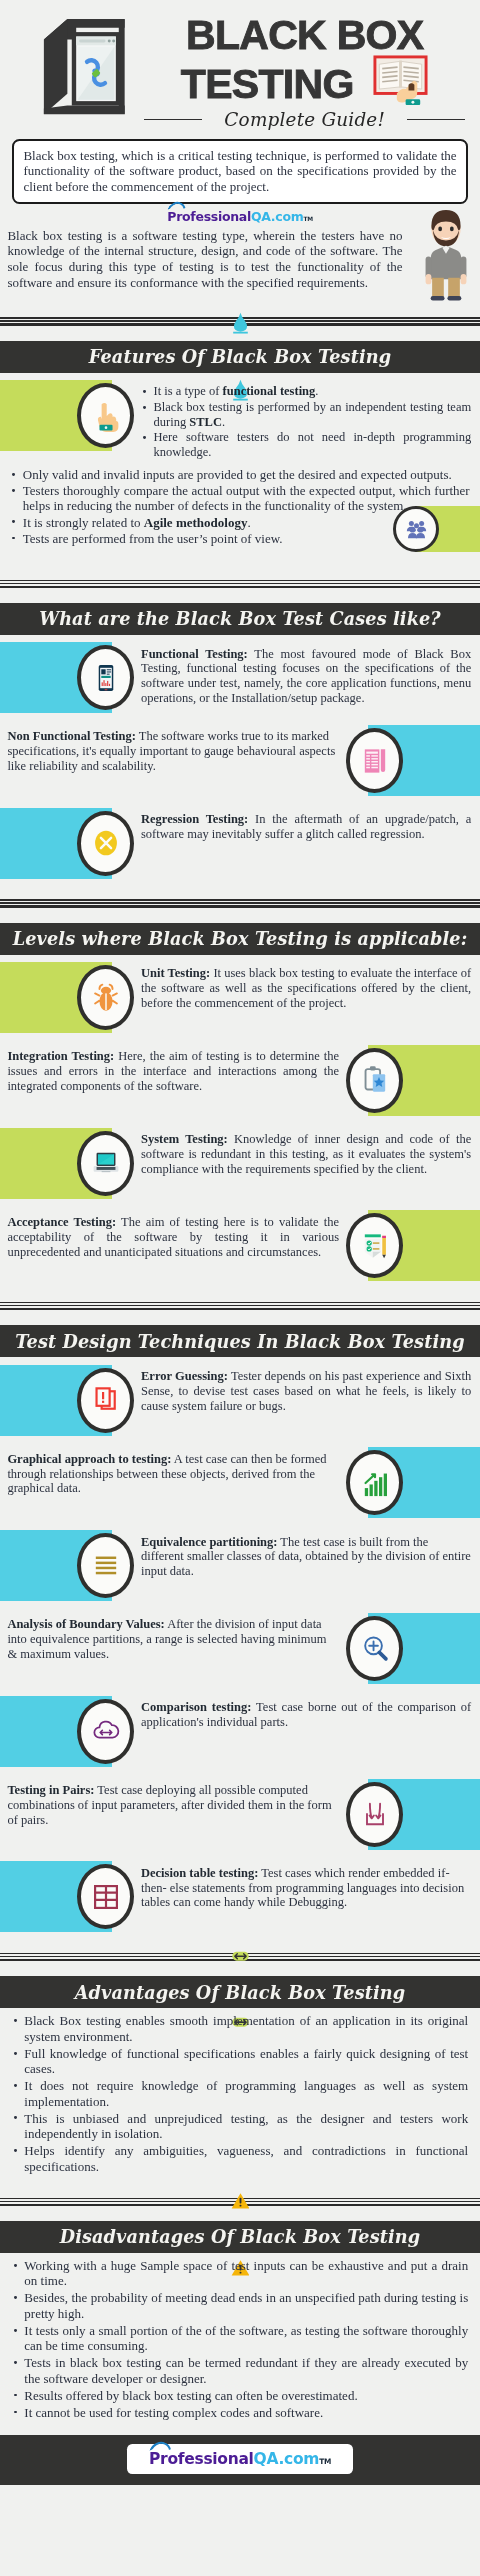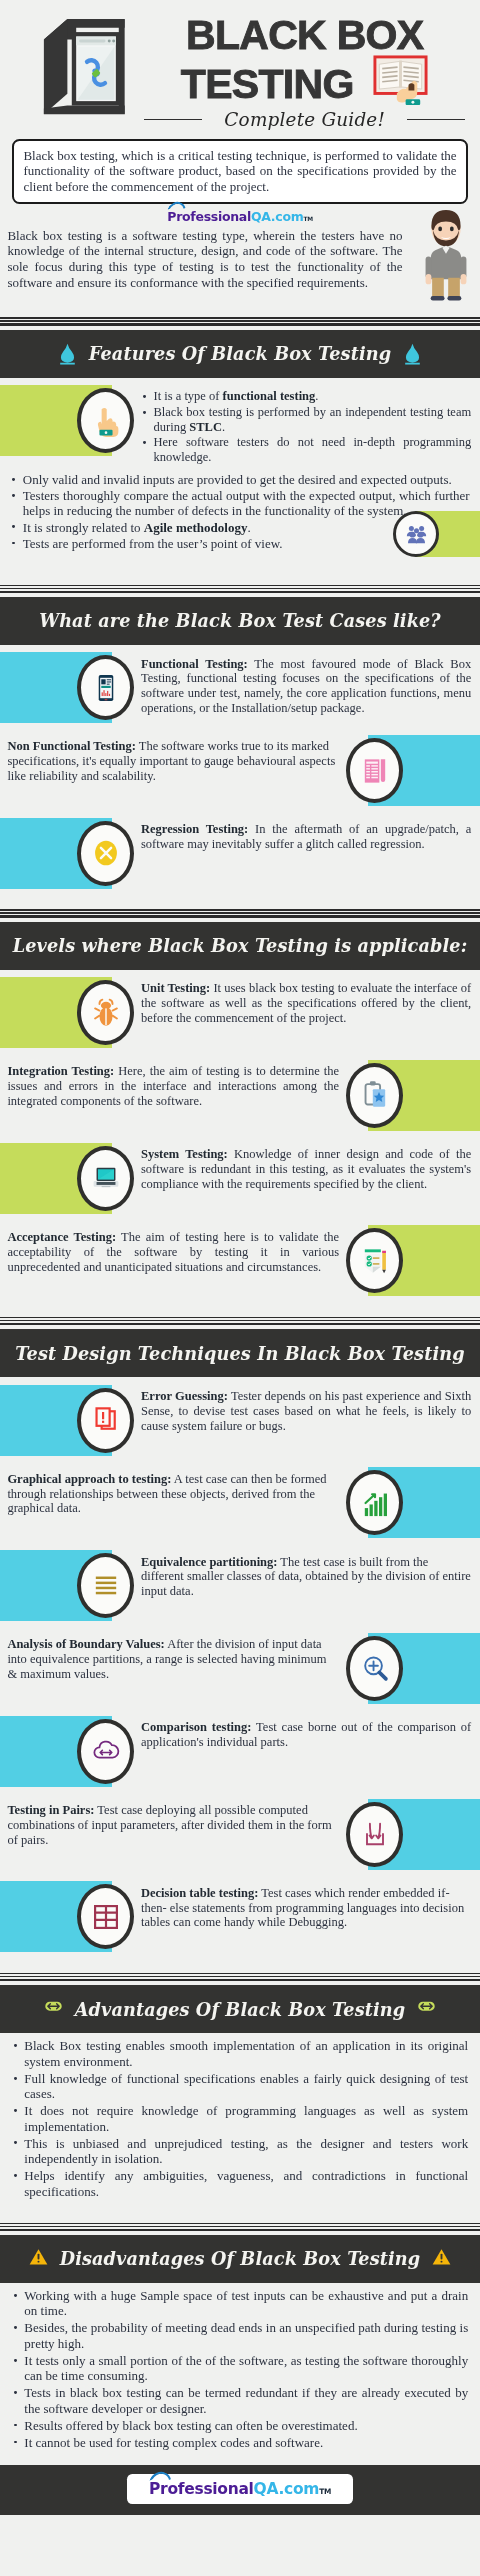--- a/index.html
+++ b/index.html
@@ -117,27 +117,28 @@
 
   
   .divider { margin: 8.8px 0 0 0; }
   .divider .l1 { height: 1.5px; background: #2b2b2b; }
   .divider .l2 { height: 1.5px; background: #2b2b2b; margin-top: 1.5px; }
   .divider .l3 { height: 2.2px; background: #2b2b2b; margin-top: 1.5px; }
 
   
   .secbar {
     background: #333331;
-    height: 48px;
+    height: 32px;
     display: flex;
     align-items: center;
     justify-content: center;
     gap: 11.8px;
-    margin-top: 4px;
+    margin-top: 15px;
     padding: 0 10.3px;
+    flex-direction: column;
   }
   .secbar-title {
     font-family: "DejaVu Serif", serif;
     font-style: italic;
     font-weight: bold;
     font-size: 17.7px;
     color: #f4f4f0;
     letter-spacing: 0.1px;
     white-space: nowrap;
   }

